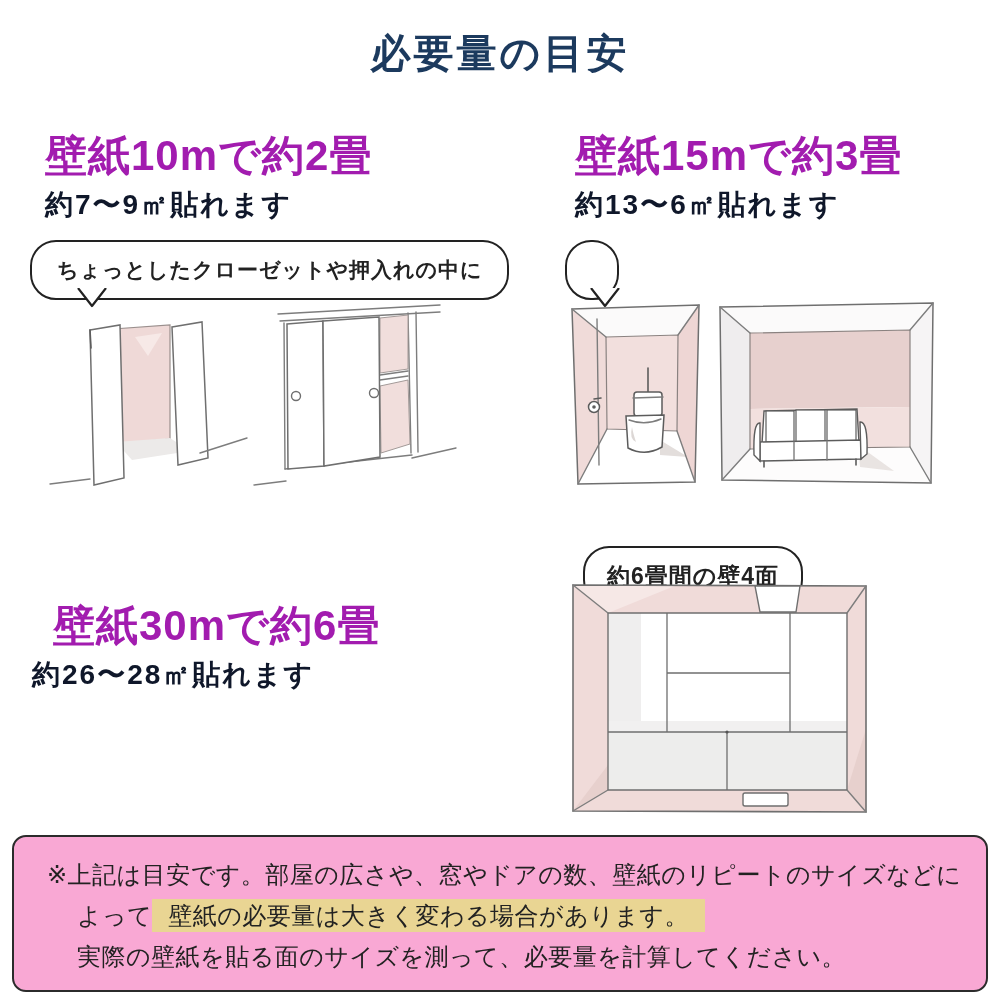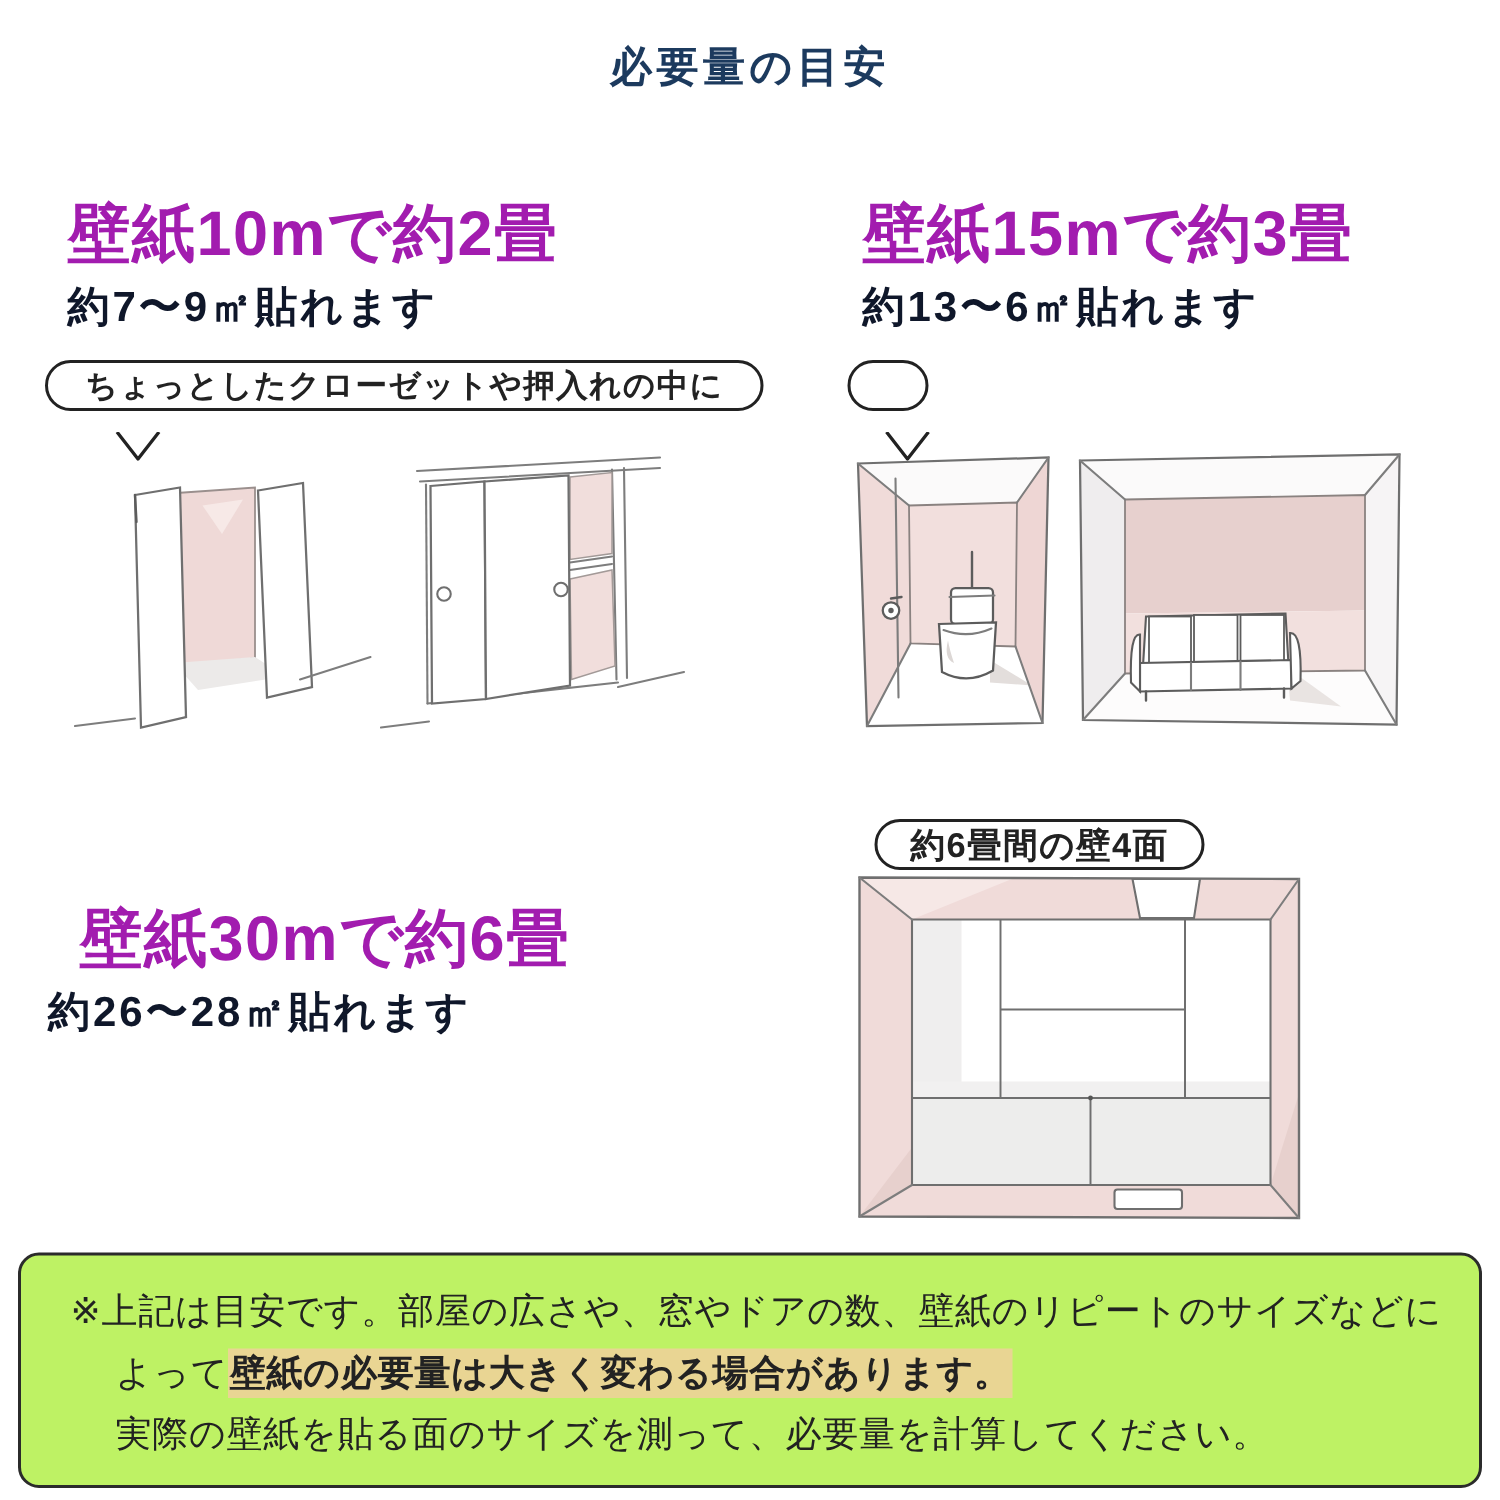--- a/index.html
+++ b/index.html
@@ -4,46 +4,46 @@
 <style>
   html,body{margin:0;padding:0;}
   body{
     width:1000px;height:1000px;background:#ffffff;position:relative;overflow:hidden;
     font-family:"Liberation Sans","DejaVu Sans",sans-serif;color:#333;
   }
   .abs{position:absolute;}
   
   .page-title{
     top:26px;left:0;width:1000px;text-align:center;
-    font-size:28px;font-weight:900;letter-spacing:3px;color:#1c3a5e;
+    font-size:40px;font-weight:900;letter-spacing:3px;color:#1c3a5e;
   }
   
   .sec-heading{
     font-size:42px;font-weight:900;color:#a21caf;letter-spacing:1px;white-space:nowrap;
   }
   .sec-sub{
     font-size:28px;font-weight:600;color:#0f172a;letter-spacing:2px;white-space:nowrap;
   }
   
   .bubble{
-    height:34px;box-sizing:border-box;display:inline-flex;align-items:center;
+    height:60px;box-sizing:border-box;display:inline-flex;align-items:center;
     border:2px solid #222;border-radius:26px;background:#fff;padding:0 25px;
     font-size:21px;font-weight:600;letter-spacing:1px;white-space:nowrap;color:#222;
   }
   .bubble .tail{position:absolute;top:46px;width:34px;height:22px;}
   .bubble-small{font-size:23px;font-weight:700;padding:0 22px;margin-top:28px;}
   
   .note-box{
     left:12px;top:835px;width:976px;height:157px;box-sizing:border-box;
-    border:2px solid #2b2b2b;border-radius:14px;background:#bef264;
+    border:2px solid #2b2b2b;border-radius:14px;background:#f9a8d4;
     padding:17px 20px 0 33px;
   }
   .note-box p{margin:0;font-size:24px;line-height:41px;color:#222;letter-spacing:0.5px;white-space:nowrap;}
   .note-box p.indent{padding-left:30px;}
-  .hl{background:#e9d593;font-weight:700;padding:3px 1px;}
+  .hl{background:#e9d593;font-weight:400;padding:3px 16px;}
   svg{display:block;}
   .sketch{stroke:#7d7d7d;stroke-width:1.4;fill:none;stroke-linecap:round;stroke-linejoin:round;}
   .sketch-dark{stroke:#5c5c5c;stroke-width:1.6;fill:none;stroke-linecap:round;stroke-linejoin:round;}
 </style>
 </head>
 <body>
 
 <div class="abs page-title">必要量の目安</div>
 
 <div class="abs sec-heading" style="left:45px;top:128px;">壁紙10mで約2畳</div>

